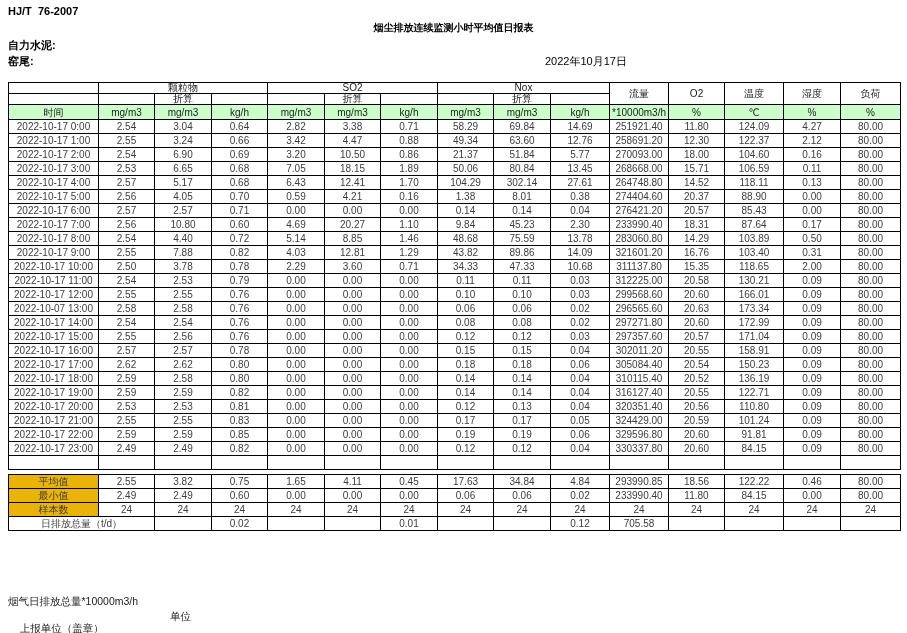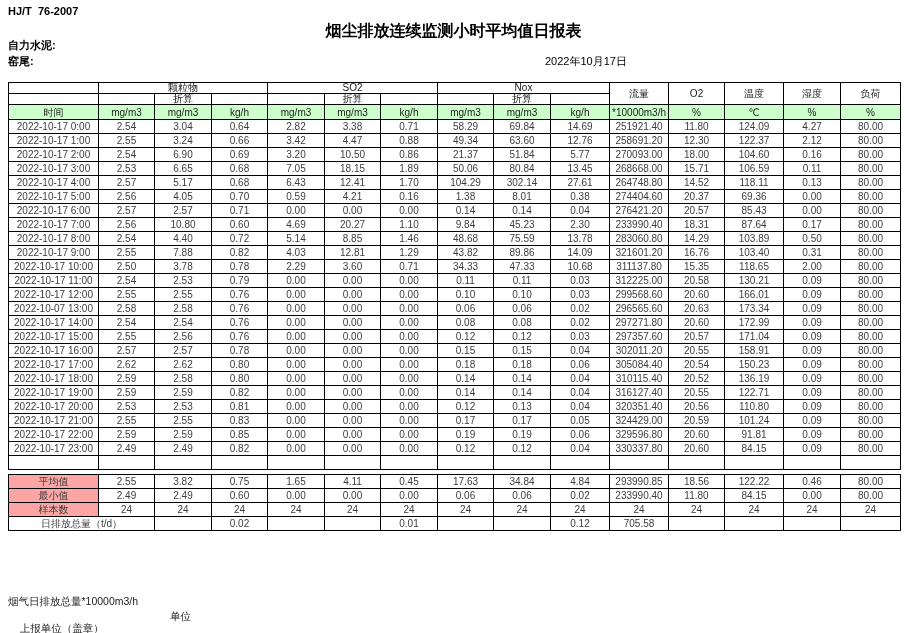--- a/index.html
+++ b/index.html
@@ -2,35 +2,35 @@
 <html><head>
 <meta charset="utf-8">
 <style>
   html,body{margin:0;padding:0;}
   body{
     width:907px;height:633px;background:#ffffff;position:relative;overflow:hidden;
     font-family:"Liberation Sans","DejaVu Sans",sans-serif;color:#000;
   }
   .abs{position:absolute;white-space:pre;}
   #standard-code{top:5px;left:8px;font-size:11px;font-weight:bold;}
-  #page-title{top:21px;left:0;width:907px;text-align:center;font-size:16px;font-weight:bold;}
+  #page-title{top:21px;left:0;width:907px;text-align:center;font-size:10px;font-weight:bold;}
   #company-label{top:38px;left:8px;font-size:11px;font-weight:bold;}
   #location-label{top:54px;left:8px;font-size:11px;font-weight:bold;text-align:right;}
   #report-date{top:54px;left:545px;font-size:11px;}
   #tablewrap{position:absolute;top:82px;left:8px;}
   table.rpt{border-collapse:collapse;table-layout:fixed;width:892px;}
   table.rpt td{
     border:1px solid #000;font-size:10px;color:#3c3c3c;text-align:center;
     height:13px;padding:0 1px;white-space:nowrap;overflow:hidden;line-height:13px;
   }
   table.rpt thead td{color:#1a1a1a;}
   tr.h1 td,tr.h2 td{height:10px;line-height:10px;}
   tr.h3 td{height:14px;background:#ccffcc;}
   #summary-table{margin-top:4px;}
-  td.lbl{background:#fca5a5;}
+  td.lbl{background:#eab308;}
   td.left{text-align:left;}
   #footer{position:absolute;top:595px;left:8px;font-size:10.5px;color:#222;}
   #footer .line{height:15px;position:relative;white-space:pre;}
   #unit-label{position:absolute;left:162px;top:0;}
 </style>
 </head>
 <body>
 
 <div class="abs" id="standard-code">HJ/T  76-2007</div>
 <div class="abs" id="page-title">烟尘排放连续监测小时平均值日报表</div>
@@ -191,21 +191,21 @@
           <td>4.05</td>
           <td>0.70</td>
           <td>0.59</td>
           <td>4.21</td>
           <td>0.16</td>
           <td>1.38</td>
           <td>8.01</td>
           <td>0.38</td>
           <td>274404.60</td>
           <td>20.37</td>
-          <td>69.36</td>
+          <td>88.90</td>
           <td>0.00</td>
           <td>80.00</td>
         </tr>
         <tr>
           <td>2022-10-17 6:00</td>
           <td>2.57</td>
           <td>2.57</td>
           <td>0.71</td>
           <td>0.00</td>
           <td>0.00</td>

